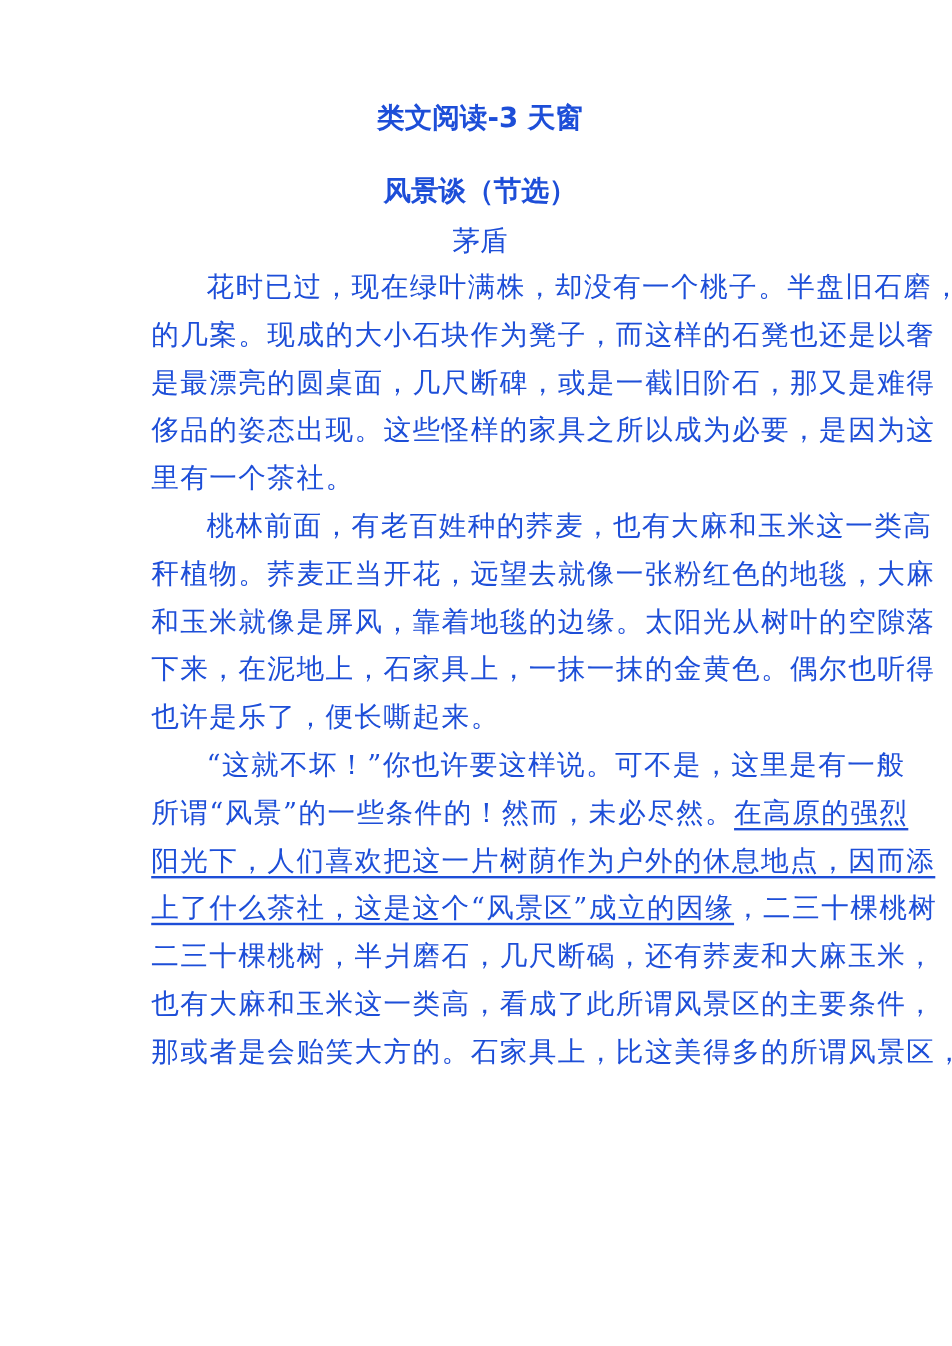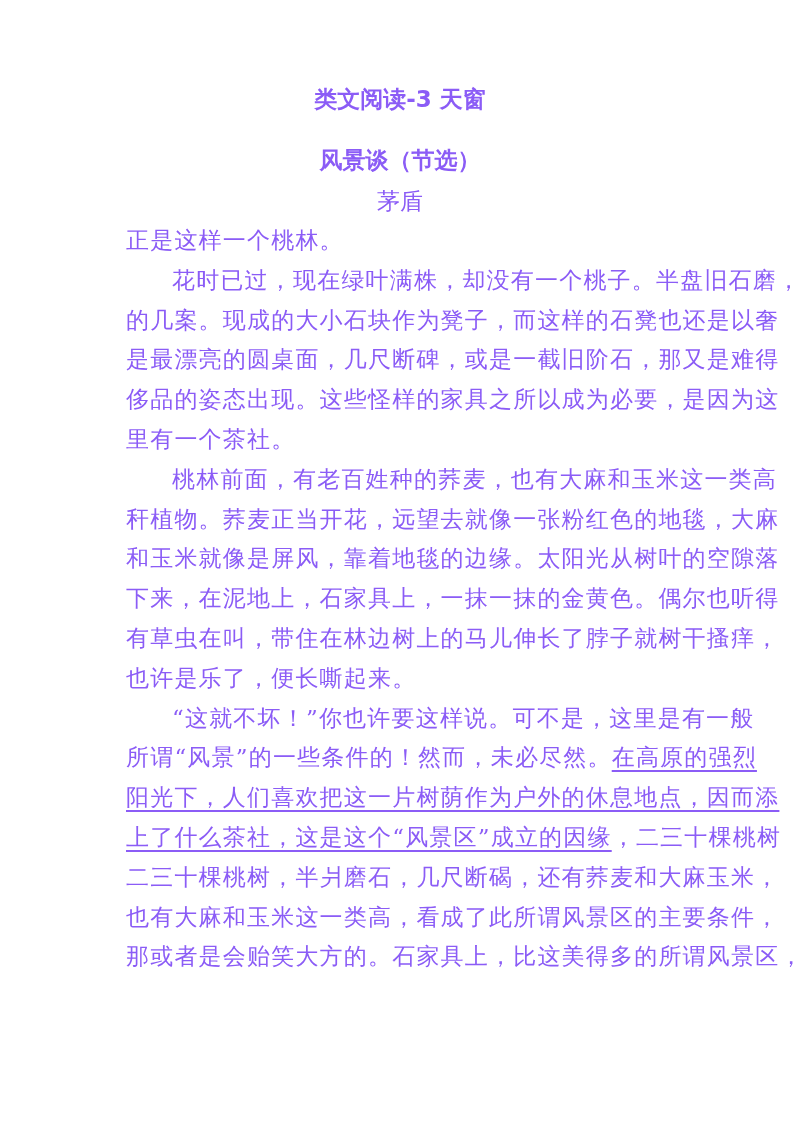--- a/index.html
+++ b/index.html
@@ -1,19 +1,19 @@
 <!DOCTYPE html>
 <html><head>
 <meta charset="utf-8">
 <style>
   html, body { margin: 0; padding: 0; background: #ffffff; }
   body { width: 793px; height: 1122px; overflow: hidden; position: relative; }
   .page {
     position: absolute; left: 80px; top: 78px; width: 640px;
-    color: #8b5cf6;
+    color: #1d4ed8;
     font-family: "DejaVu Serif", "Liberation Serif", serif;
   }
   .title {
     text-align: center; font-family: "DejaVu Sans", "Liberation Sans", sans-serif;
     font-weight: bold; font-size: 23px; line-height: 42px; height: 42px;
   }
   .subtitle {
     text-align: center; font-family: "DejaVu Sans", "Liberation Sans", sans-serif;
     font-weight: bold; font-size: 23px; line-height: 42px; height: 42px; margin-top: 19px;
   }
@@ -31,37 +31,35 @@
 </style>
 </head>
 <body>
 
 <div class="page">
   <div class="title">类文阅读-3 天窗</div>
   <div class="subtitle">风景谈（节选）</div>
   <div class="author">茅盾</div>
 
   <div class="para">
-    <span class="line last">正是这样一个桃林。</span>
   </div>
 
   <div class="para">
     <span class="line indent">花时已过，现在绿叶满株，却没有一个桃子。半盘旧石磨，</span>
     <span class="line">的几案。现成的大小石块作为凳子，而这样的石凳也还是以奢</span>
     <span class="line">是最漂亮的圆桌面，几尺断碑，或是一截旧阶石，那又是难得</span>
     <span class="line">侈品的姿态出现。这些怪样的家具之所以成为必要，是因为这</span>
     <span class="line last">里有一个茶社。</span>
   </div>
 
   <div class="para">
     <span class="line indent">桃林前面，有老百姓种的荞麦，也有大麻和玉米这一类高</span>
     <span class="line">秆植物。荞麦正当开花，远望去就像一张粉红色的地毯，大麻</span>
     <span class="line">和玉米就像是屏风，靠着地毯的边缘。太阳光从树叶的空隙落</span>
     <span class="line">下来，在泥地上，石家具上，一抹一抹的金黄色。偶尔也听得</span>
-    <span class="line">有草虫在叫，带住在林边树上的马儿伸长了脖子就树干搔痒，</span>
     <span class="line last">也许是乐了，便长嘶起来。</span>
   </div>
 
   <div class="para">
     <span class="line indent">“这就不坏！”你也许要这样说。可不是，这里是有一般</span>
     <span class="line"><span>所谓“风景”的一些条件的！然而，未必尽然。</span><span class="u">在高原的强烈</span></span>
     <span class="line u">阳光下，人们喜欢把这一片树荫作为户外的休息地点，因而添</span>
     <span class="line"><span class="u">上了什么茶社，这是这个“风景区”成立的因缘</span><span>，二三十棵桃树</span></span>
     <span class="line">二三十棵桃树，半爿磨石，几尺断碣，还有荞麦和大麻玉米，</span>
     <span class="line">也有大麻和玉米这一类高，看成了此所谓风景区的主要条件，</span>

